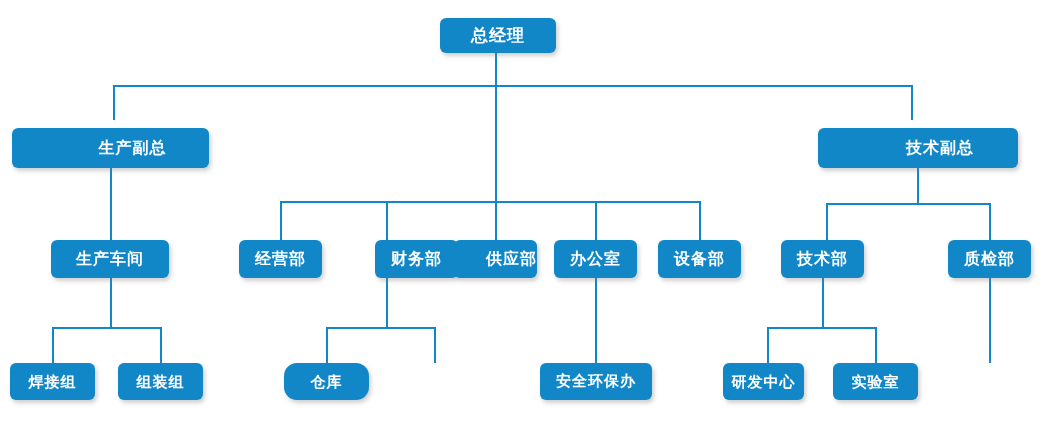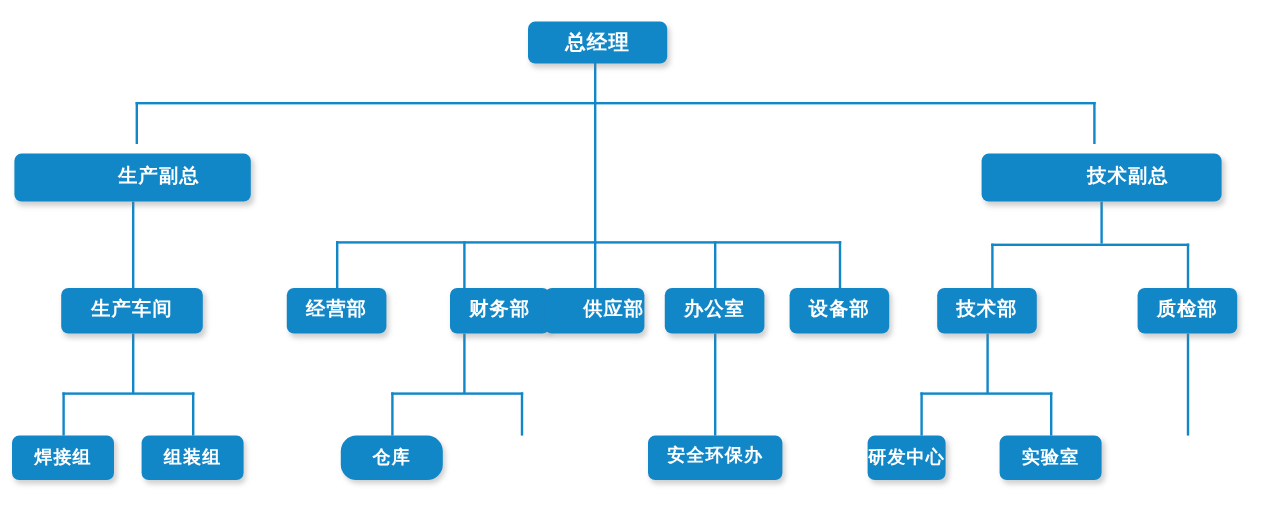--- a/index.html
+++ b/index.html
@@ -145,21 +145,21 @@
 
   <div class="node lvl4" style="left:284px; top:363px; width:85px; height:37px;border-radius:13px;">
     <span class="node-label">仓库</span>
   </div>
 
 
   <div class="node lvl4" style="left:540px; top:363px; width:112px; height:37px;font-family:Liberation Serif, serif;">
     <span class="node-label">安全环保办</span>
   </div>
 
-  <div class="node lvl4" style="left:723px; top:363px; width:65px; height:37px;">
+  <div class="node lvl4" style="left:723px; top:363px; width:81px; height:37px;">
     <span class="node-label">研发中心</span>
   </div>
 
   <div class="node lvl4" style="left:833px; top:363px; width:85px; height:37px;">
     <span class="node-label">实验室</span>
   </div>
 
 
 </div>
 

